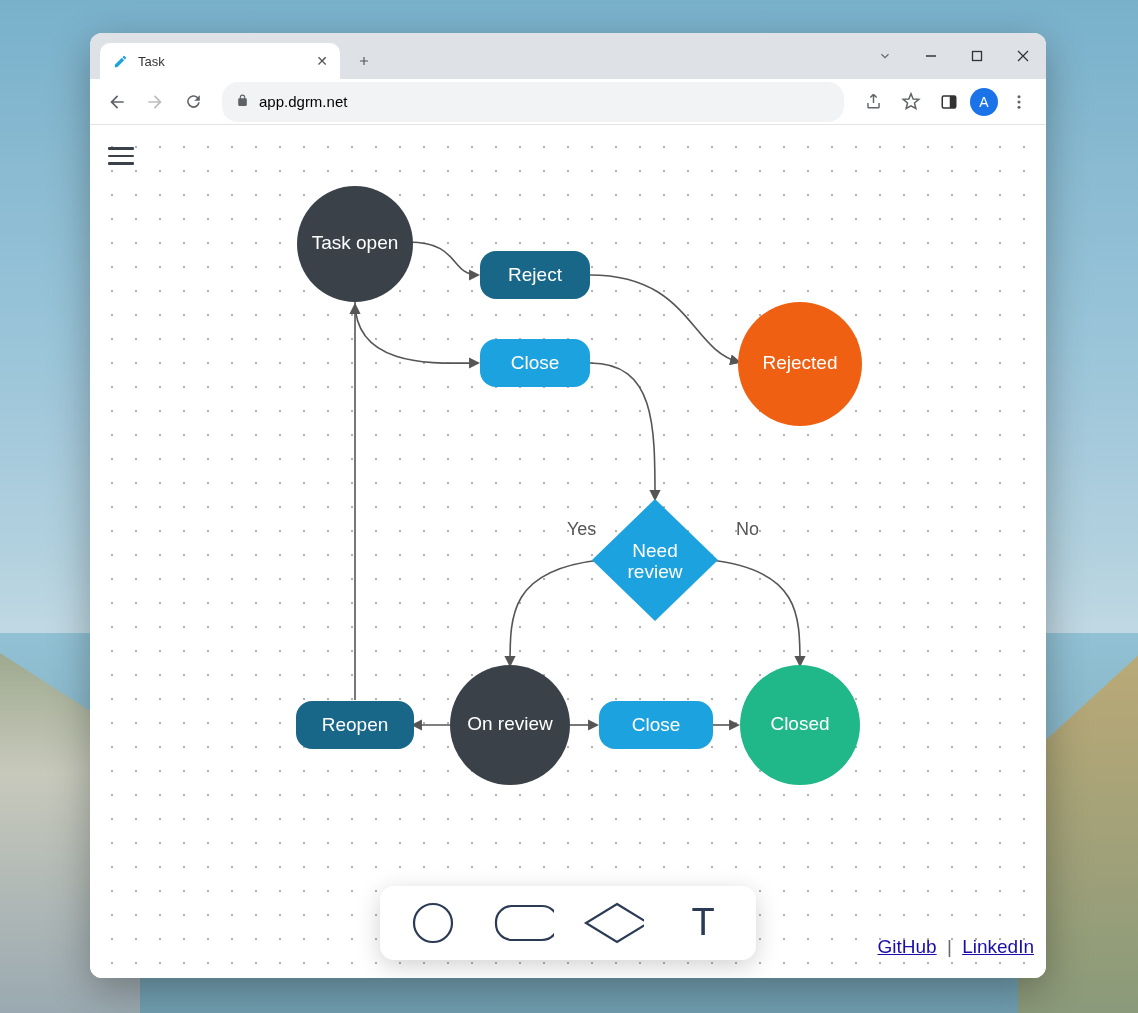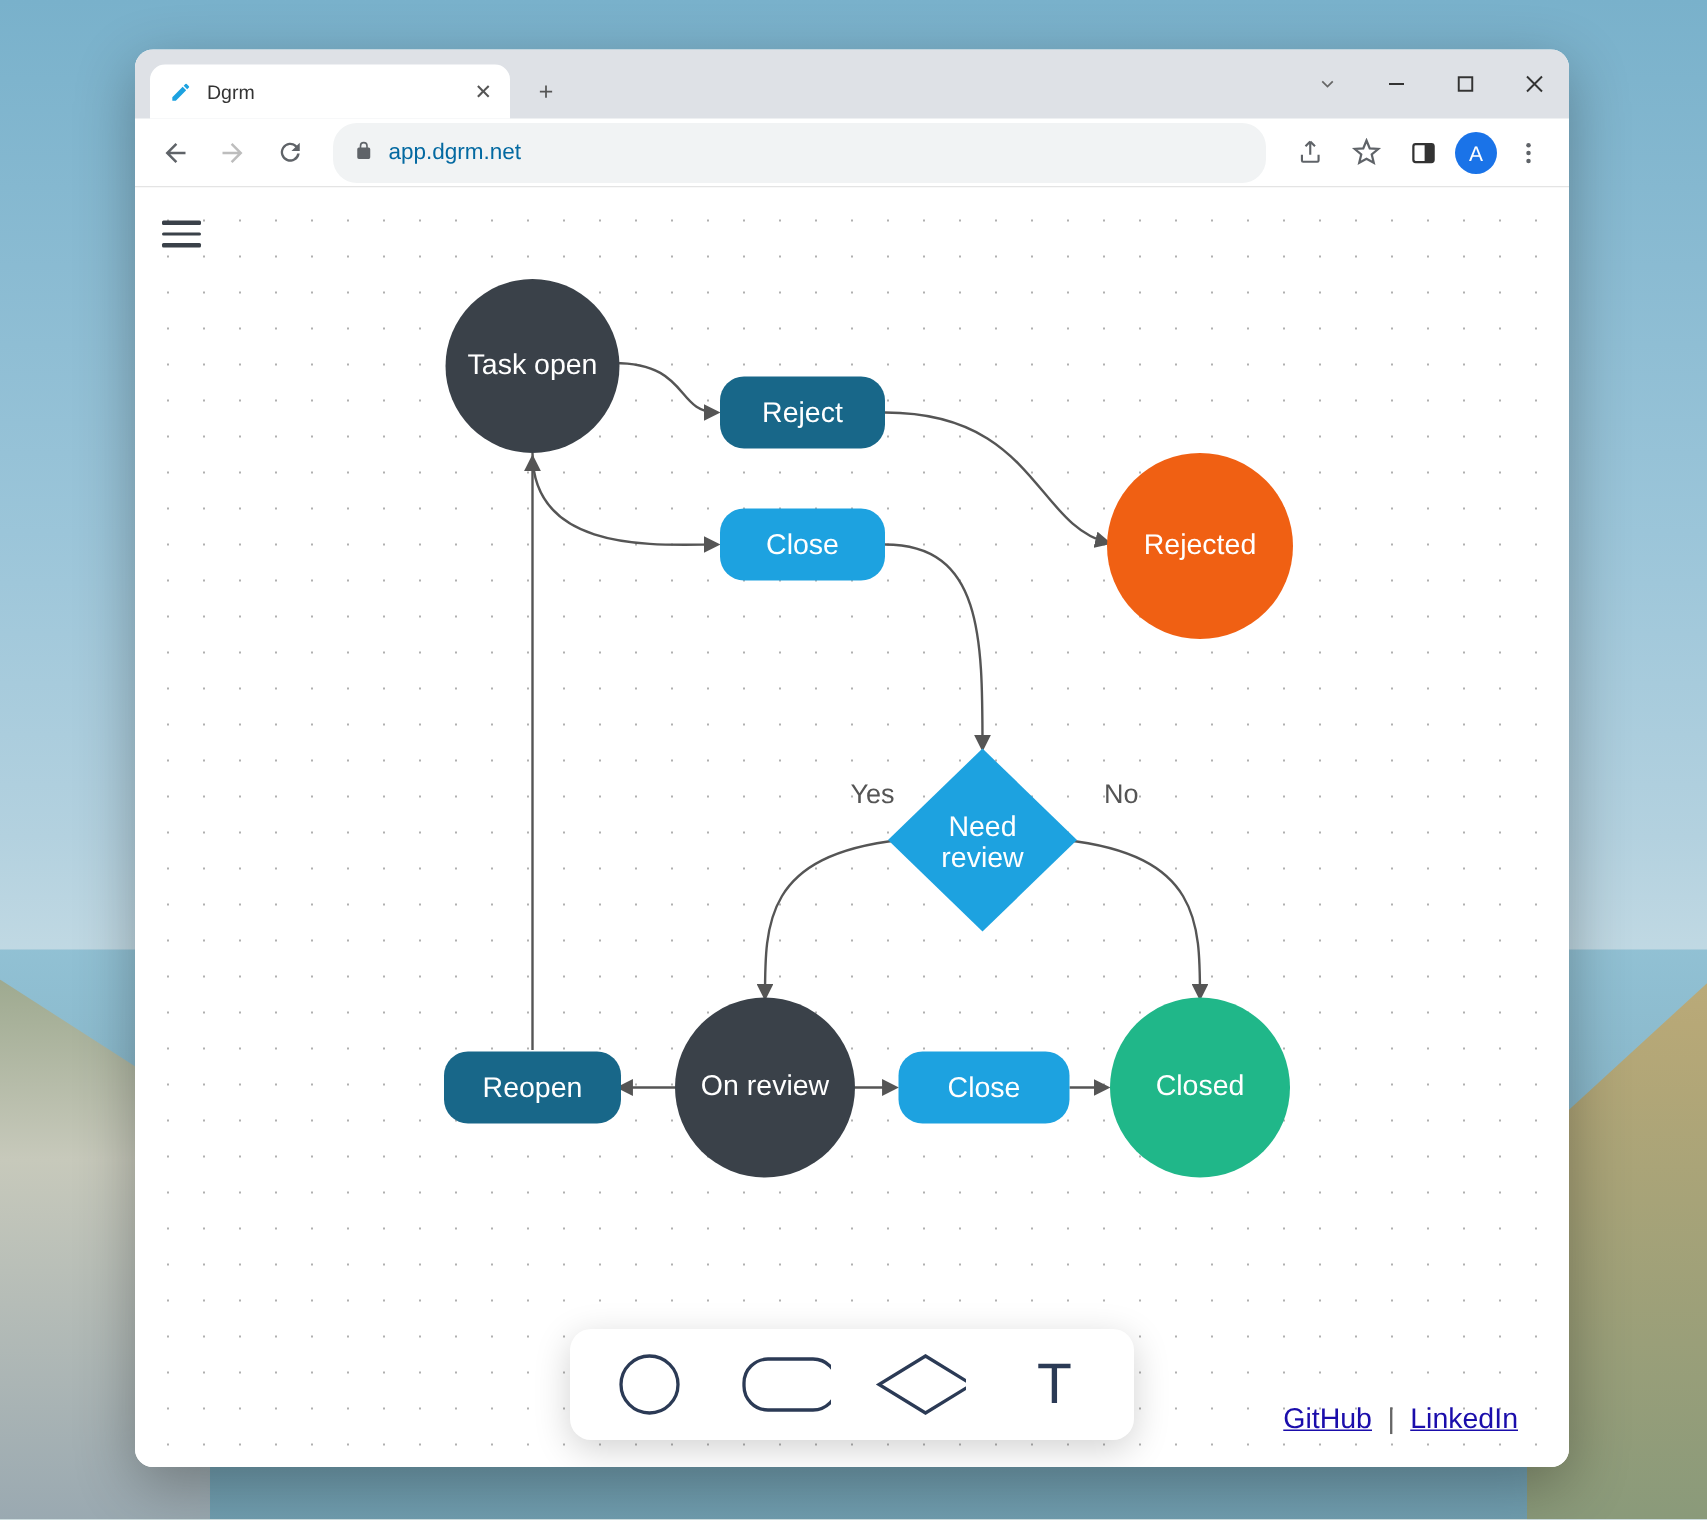--- a/index.html
+++ b/index.html
@@ -74,21 +74,21 @@
 
   .addressbar {
     height: 46px; background: #fff; border-bottom: 1px solid #e4e4e4;
     display:flex; align-items:center; padding: 0 10px; gap: 4px;
   }
   .nav-icon { width:34px; height:34px; display:flex; align-items:center; justify-content:center;
     color: var(--chrome-gray); border-radius:50%;}
   .nav-icon.disabled { color:#bbb;}
   .omnibox {
     flex:1; height:40px; background:#f1f3f4; border-radius:16px; margin: 0 8px;
-    display:flex; align-items:center; padding:0 14px; gap:10px; color:#0369a1; font-size:15px;
+    display:flex; align-items:center; padding:0 14px; gap:10px; color:#000000; font-size:15px;
   }
   .omnibox .lock { color:#5f6368; font-size:13px;}
   .avatar { width:28px; height:28px; border-radius:50%; background:#1a73e8; color:#fff;
     display:flex; align-items:center; justify-content:center; font-size:14px; font-weight:500;}
 
   .canvas-area {
     position: relative; flex:1; background:#fff;
     background-image: radial-gradient(circle, #b0b0b0 1px, transparent 1px);
     background-size: 24px 24px;
     background-position: 10px 10px;
@@ -107,21 +107,21 @@
 
   .shape-palette {
     position:absolute; left:50%; transform:translateX(-50%);
     bottom:18px; background:#fff; border-radius:14px;
     box-shadow: 0 6px 24px rgba(0,0,0,0.18);
     padding: 14px 22px; display:flex; gap:28px; align-items:center;
   }
   .palette-item { width:62px; height:46px; display:flex; align-items:center; justify-content:center; cursor:pointer;}
 
   .footer-links {
-    position:absolute; right:34px; bottom:20px; font-size:19px; color:#333;
+    position:absolute; right:12px; bottom:20px; font-size:19px; color:#333;
   }
   .footer-links a { color: var(--link-blue); text-decoration: underline;}
   .footer-links .sep { color:#666; margin:0 5px;}
 </style>
 </head>
 <body>
 
 <div class="landscape">
   <div class="water"></div>
   <div class="land1"></div>
@@ -130,21 +130,21 @@
 
 <div class="browser-window">
 
   <div class="titlebar">
     <div class="tab">
       <span class="favicon">
         <svg width="15" height="15" viewBox="0 0 24 24">
             <path fill="#1DA2E0" d="M3 17.25V21h3.75L17.8 9.94l-3.75-3.75L3 17.25zM20.7 7.04a1 1 0 0 0 0-1.41l-2.34-2.34a1 1 0 0 0-1.41 0l-1.83 1.83 3.75 3.75 1.83-1.83z"></path>
           </svg>
       </span>
-      <span>Dgrm</span>
+      <span>Task</span>
       <span class="close-x">✕</span>
     </div>
     <div class="new-tab">
       <svg width="14" height="14" viewBox="0 0 24 24">
           <path fill="#555" d="M19 13h-6v6h-2v-6H5v-2h6V5h2v6h6v2z"></path>
         </svg>
     </div>
     <div class="win-controls">
       <div class="win-btn">
           <svg width="14" height="14" viewBox="0 0 24 24">

